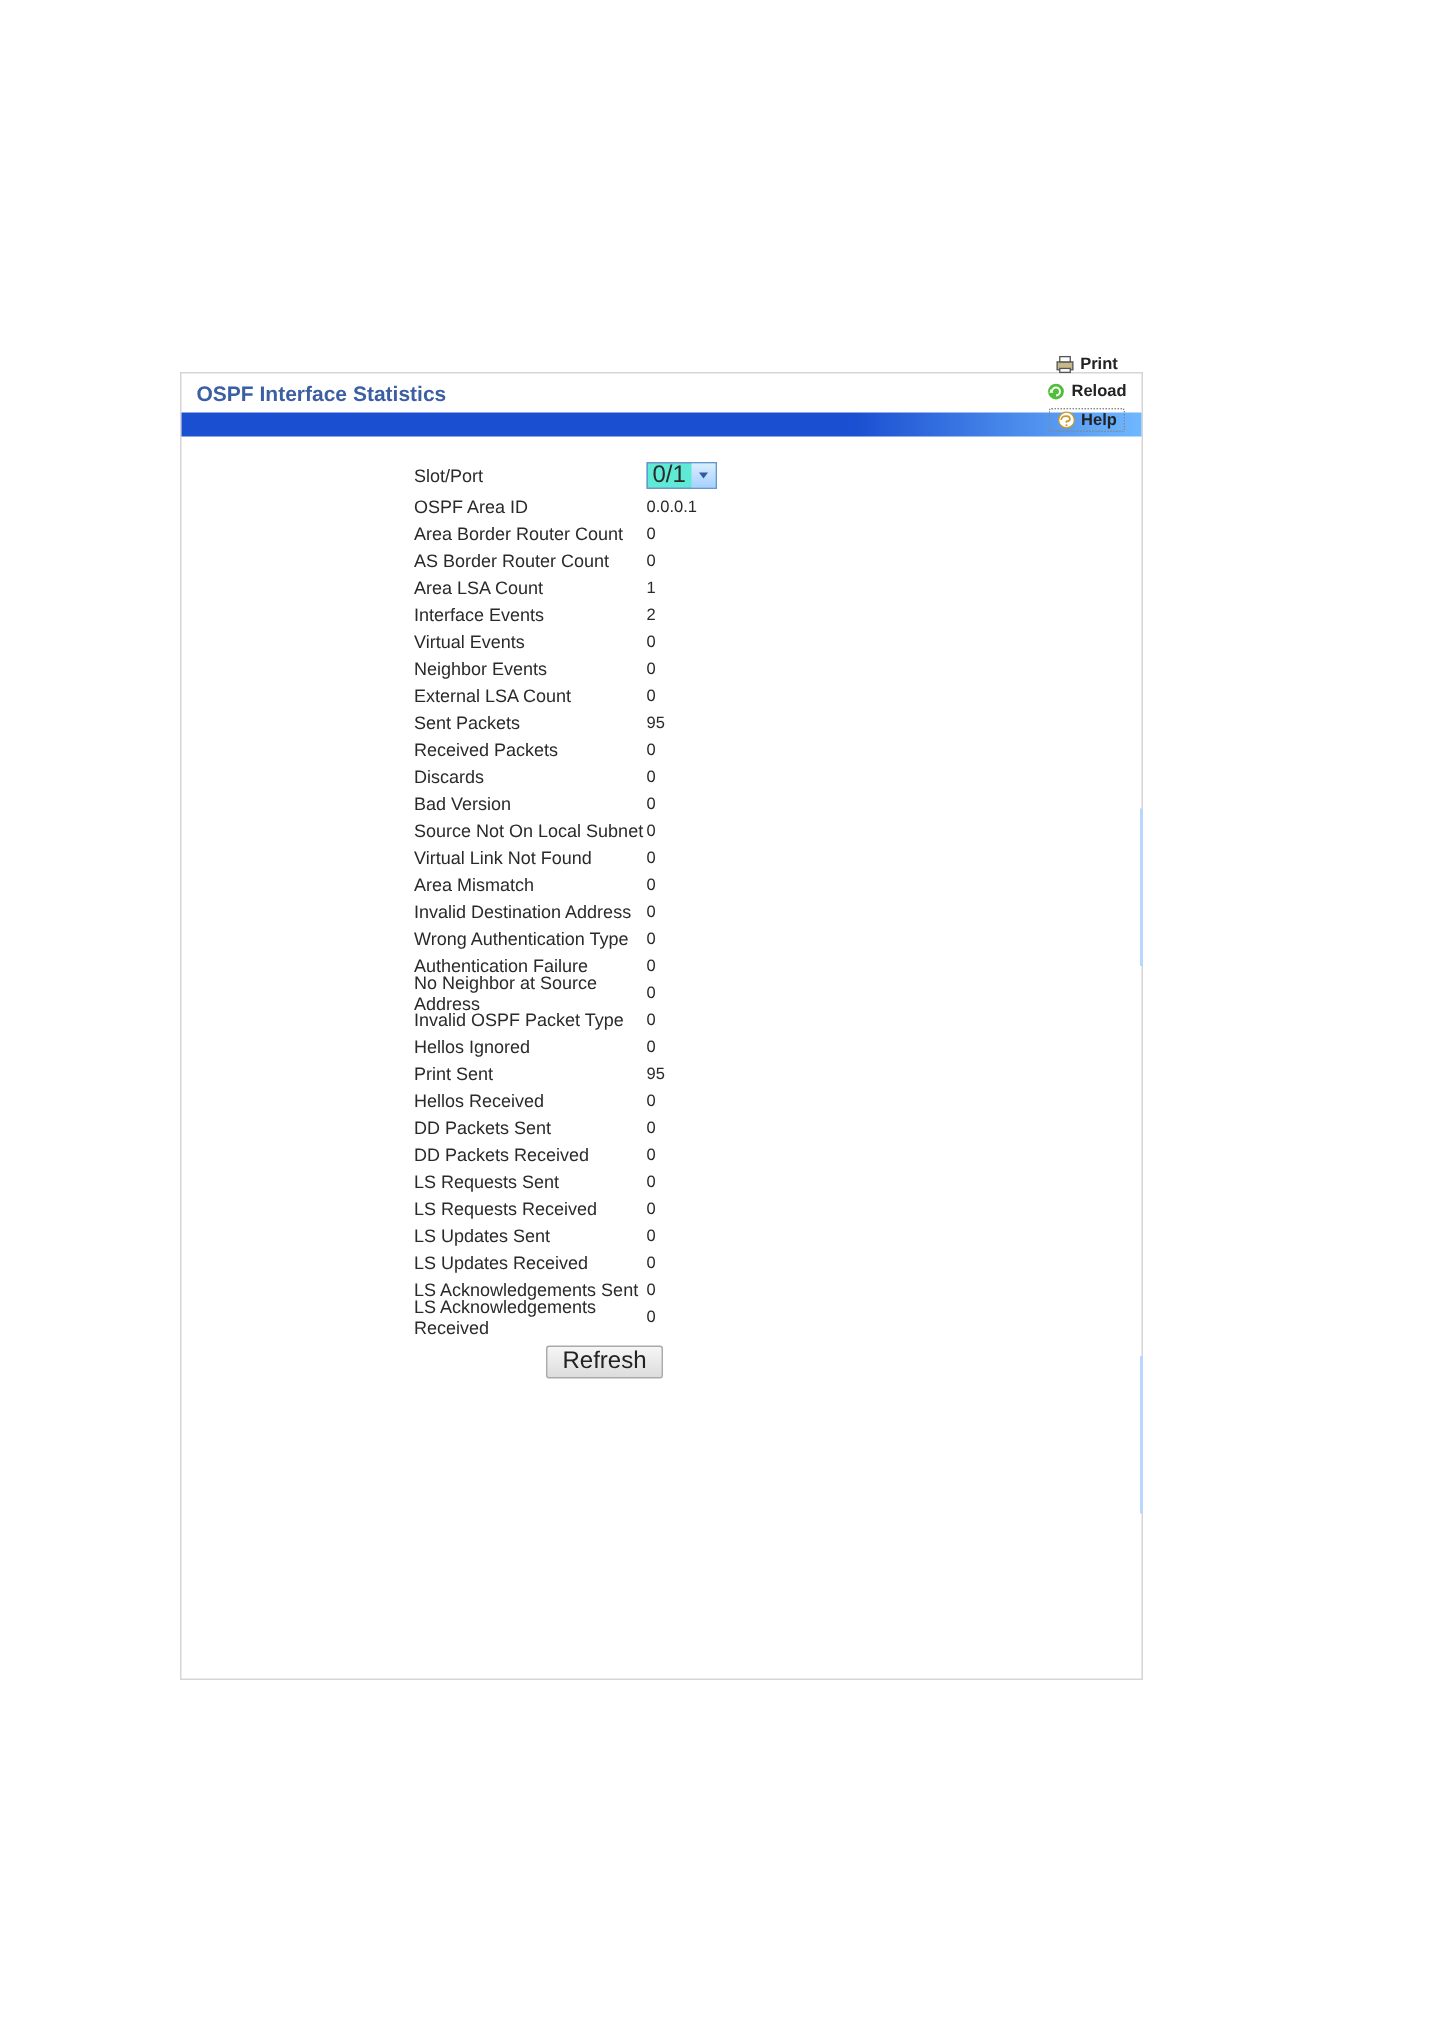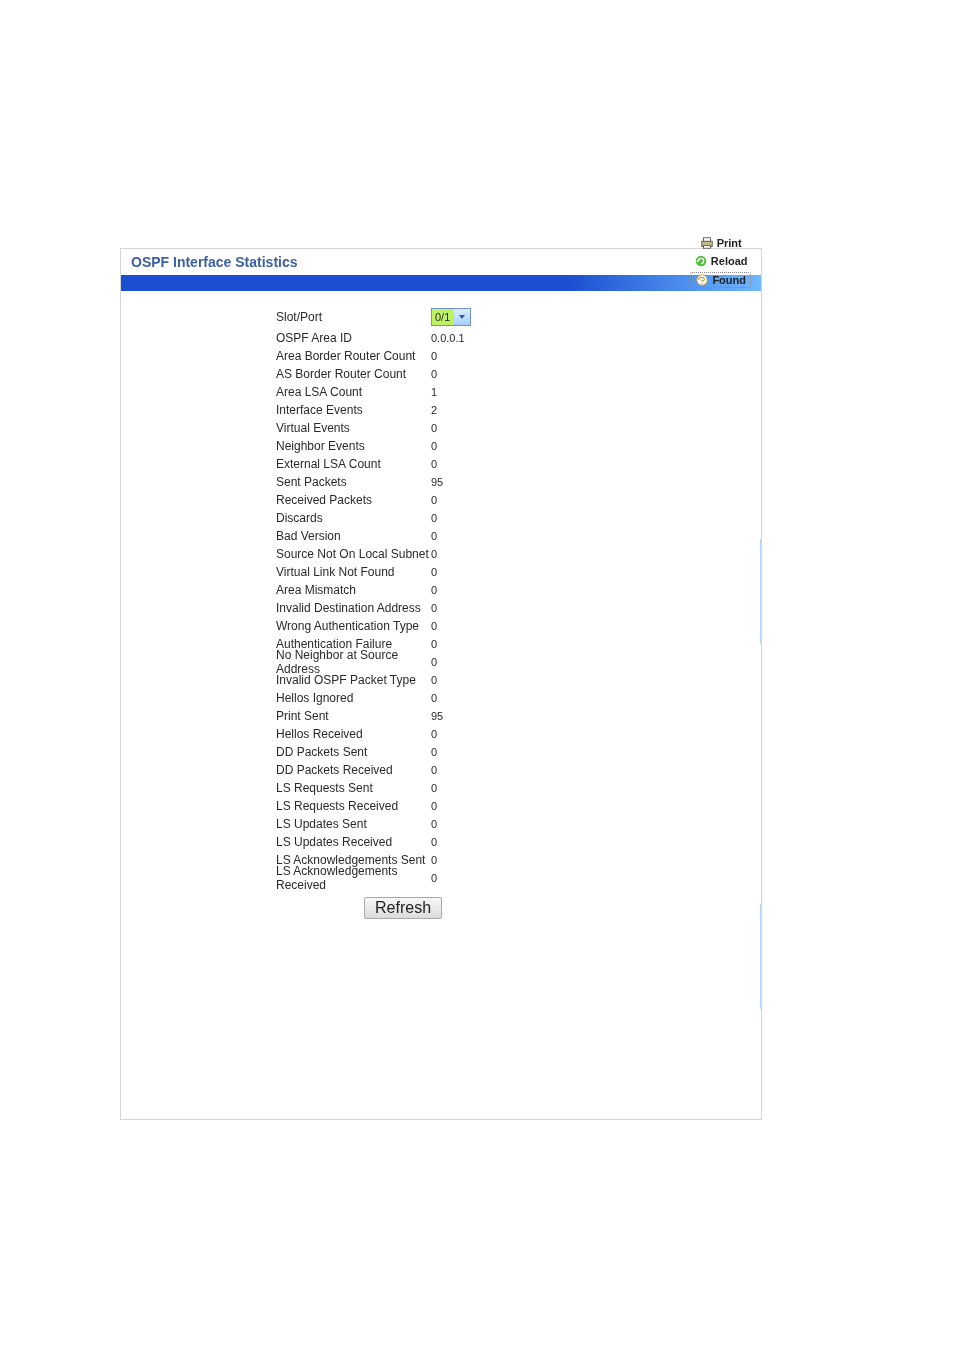--- a/index.html
+++ b/index.html
@@ -84,24 +84,24 @@
   }
   .val {
     width: 200px;
     font-size: 11px;
     color: #2a2a2a;
   }
   .select-box {
     display: inline-flex;
     align-items: center;
     border: 1px solid #6f93cf;
-    background: #bef264;
+    background: #5eead4;
     height: 16px;
     padding-left: 3px;
-    font-size: 11px;
+    font-size: 16px;
   }
   .select-text {
     padding-right: 4px;
   }
   .select-chev {
     width: 16px;
     height: 16px;
     background: linear-gradient(#dbeeff,#a7d0ff);
     display: flex;
     align-items: center;
@@ -172,21 +172,21 @@
           <span>Reload</span>
         </div>
         <div class="toolbar-item help">
           <span class="ico">
             <svg viewBox="0 0 16 16">
                 <circle cx="8" cy="8" r="6" fill="#fff" stroke="#c79a2e"></circle>
                 <path d="M4 8 C4 5 7 5 8 5 C11 5 12 9 8 9 L8 10" stroke="#c79a2e" fill="none" stroke-width="1.3"></path>
                 <circle cx="8" cy="12" r="0.8" fill="#c79a2e"></circle>
               </svg>
           </span>
-          <span>Found</span>
+          <span>Help</span>
         </div>
       </div>
     </div>
 
     <div class="band"></div>
 
     <div class="content" id="content">
         <div class="row first">
           <div class="lbl">Slot/Port</div>
           <div class="val"><span class="select-box">

